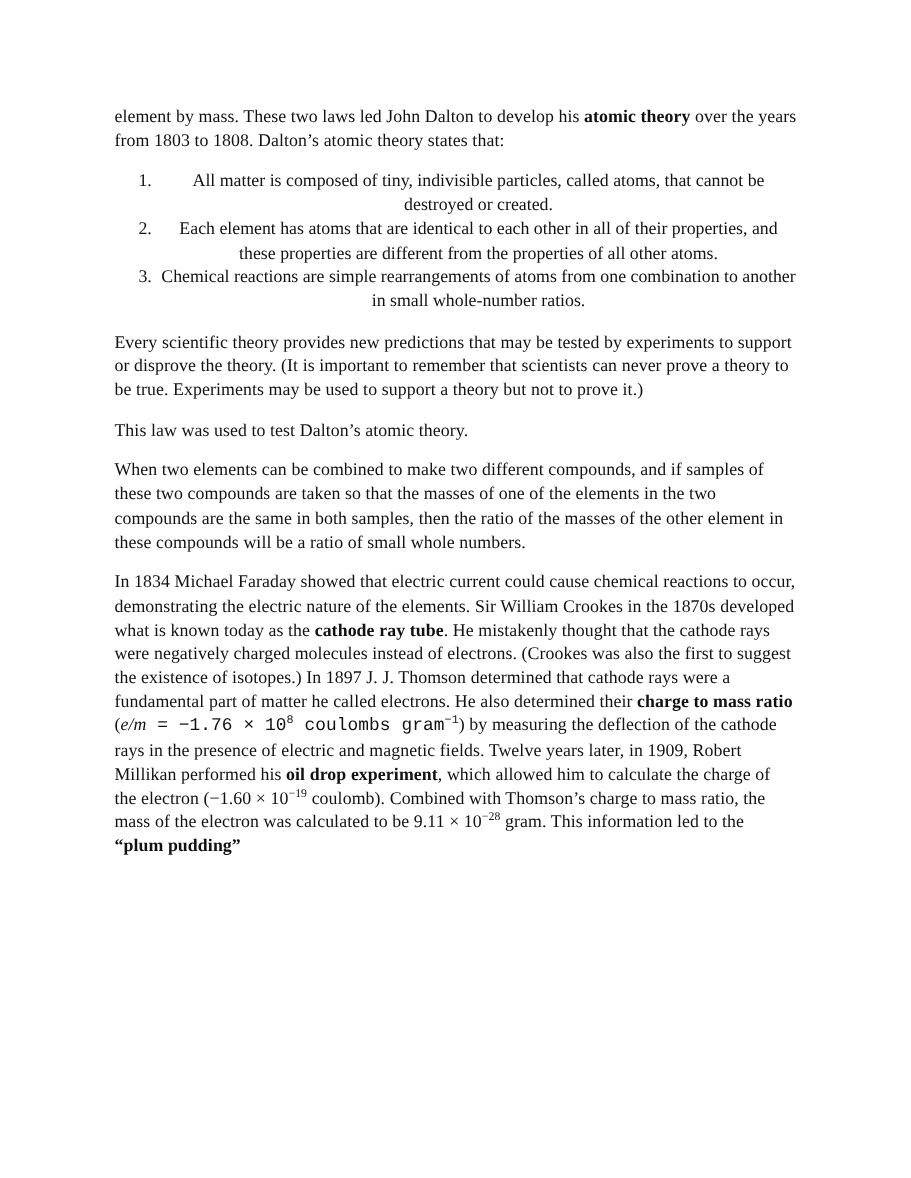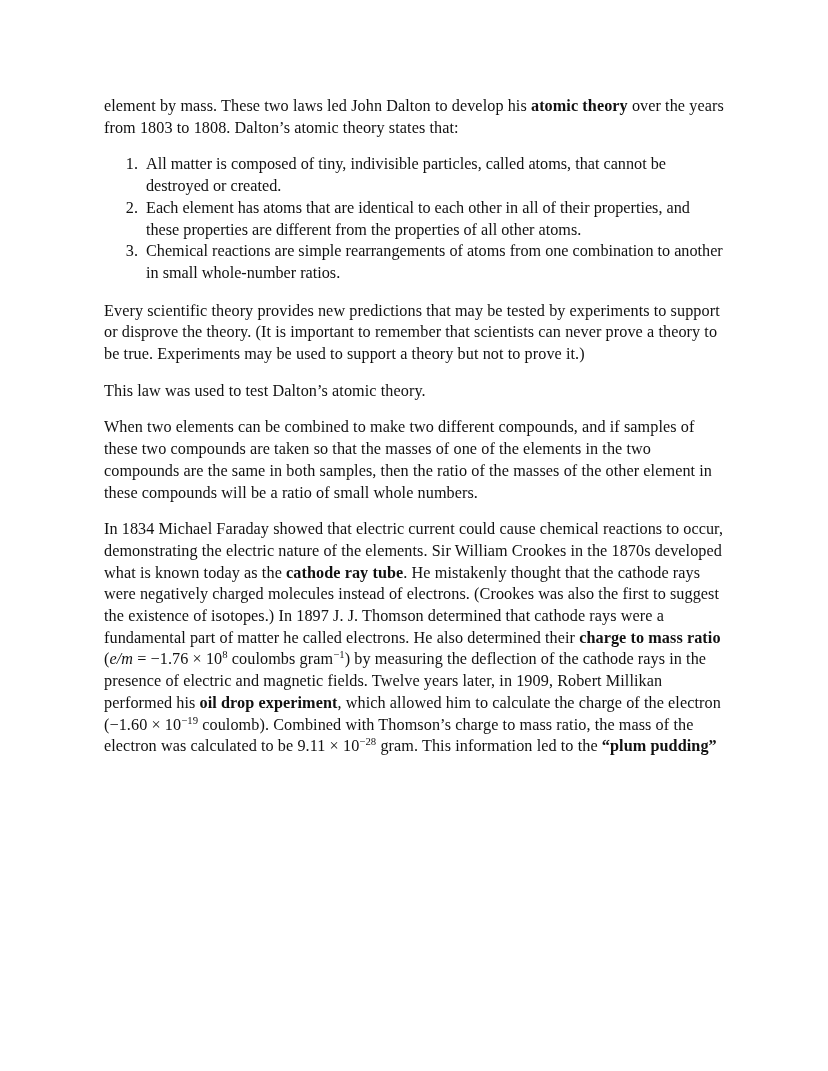--- a/index.html
+++ b/index.html
@@ -47,37 +47,39 @@
     padding: 0 0 0 38px;
     list-style-position: outside;
     list-style-type: decimal;
   }
   ol.dalton-list li {
     font-size: 16.2px;
     line-height: 21.7px;
     margin: 0 0 0 0;
     padding-left: 4px;
     color: #111111;
+    text-align: center;
   }
   ol.dalton-list li::marker {
     font-family: "Liberation Serif", "DejaVu Serif", serif;
     font-size: 16.2px;
   }
   b, .bold {
     font-weight: bold;
   }
   i, .ital {
   }
   sup {
     font-size: 0.66em;
     vertical-align: super;
     line-height: 0;
   }
   .nowrap {
     white-space: nowrap;
+    font-family: Liberation Mono, monospace;
   }
 </style>
 </head>
 <body>
 
 <div class="page">
   <div class="text-column">
 
     <p class="para"><span>element by mass. These two laws led John Dalton to develop his </span><b>atomic theory</b><span> over the years from 1803 to 1808. Dalton’s atomic theory states that:</span></p>
 

